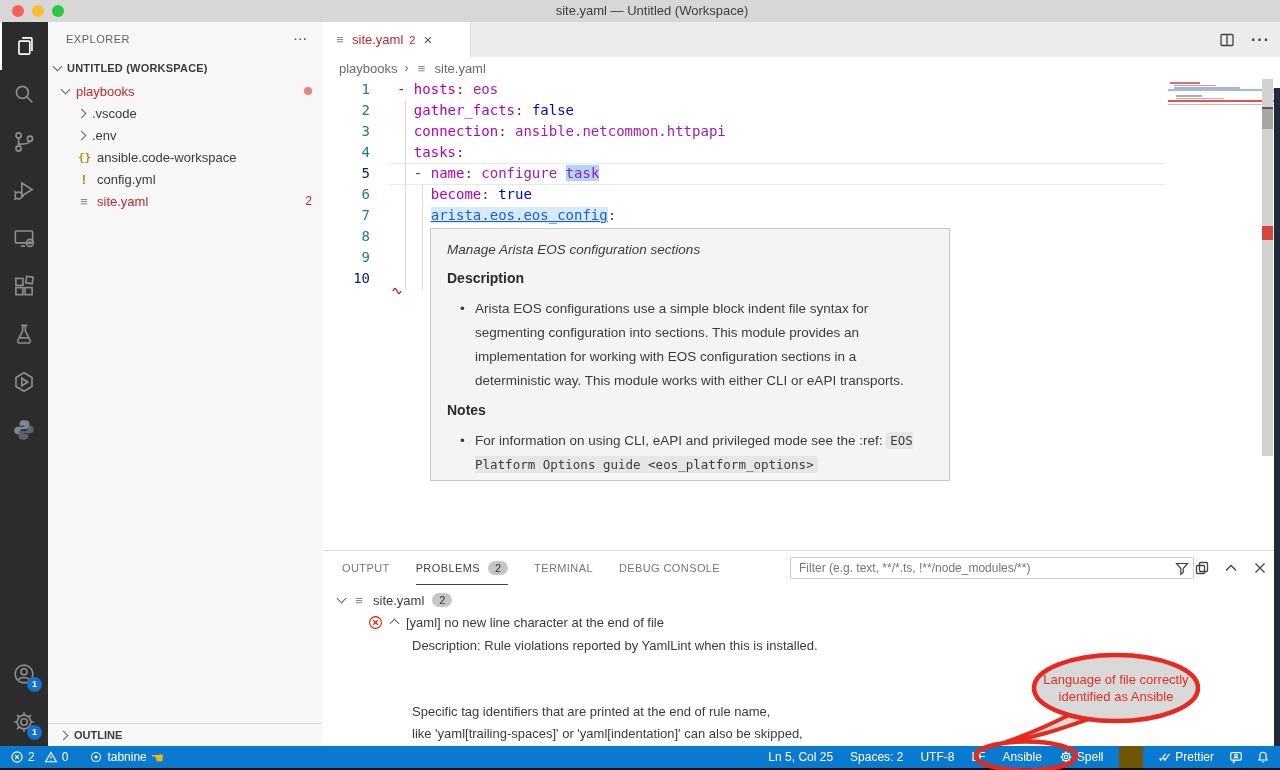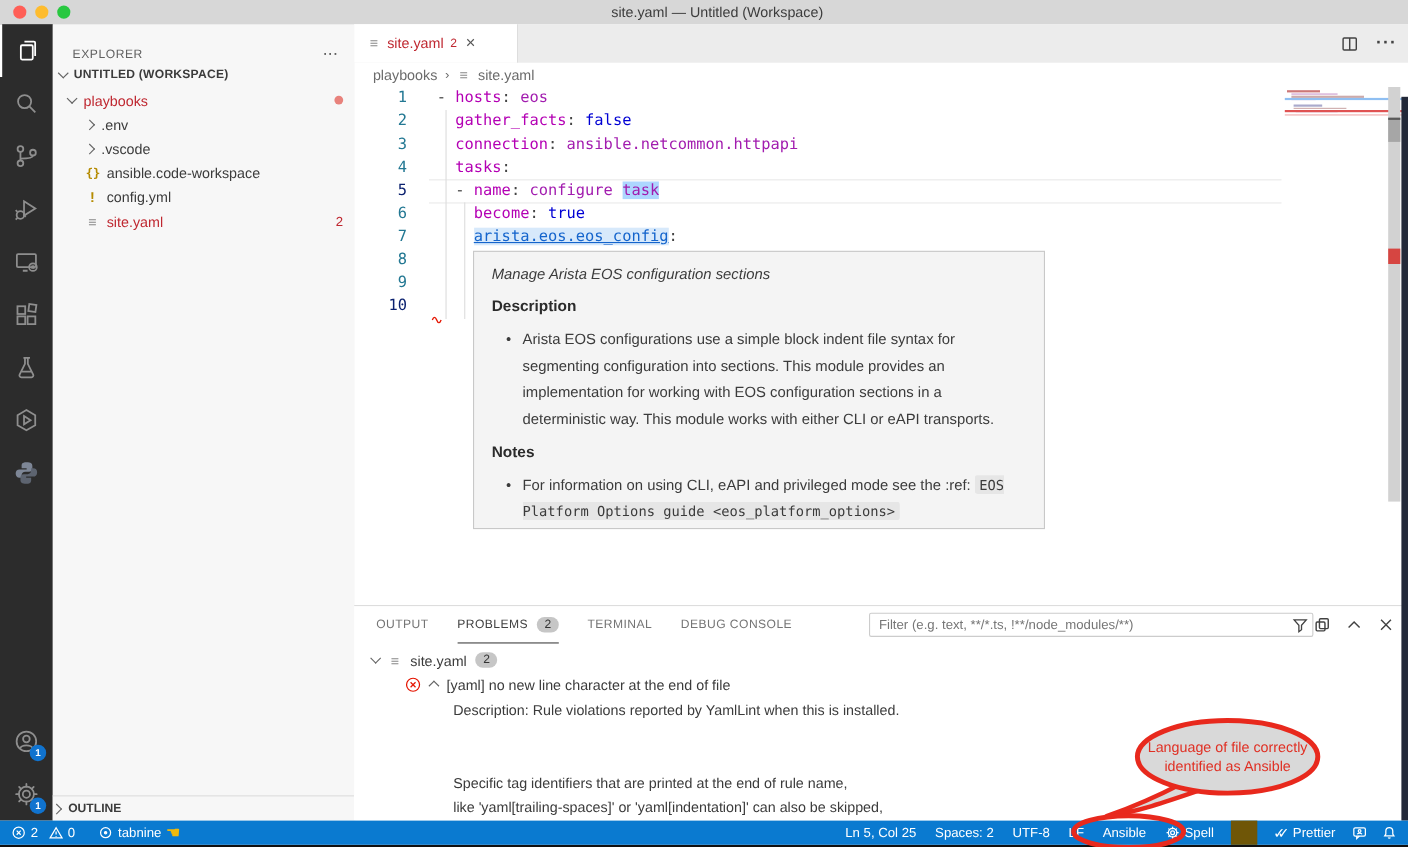--- a/index.html
+++ b/index.html
@@ -13,37 +13,37 @@
   .activitybar{position:absolute;left:0;top:22px;width:48px;bottom:24px;background:#2c2c2c;display:flex;flex-direction:column;}
   .ab-slot{position:relative;width:48px;height:48px;display:flex;align-items:center;justify-content:center;}
   .ab-slot svg{width:26px;height:26px;stroke:#8e8e8e;fill:none;stroke-width:1.5;}
   .ab-slot.active{border-left:2px solid #fff;}
   .ab-slot.active svg{stroke:#ffffff;}
   .ab-bottom{margin-top:auto;}
   .ab-badge{position:absolute;right:6px;bottom:6px;width:15px;height:15px;border-radius:50%;background:#1073cf;color:#fff;
             font-size:9px;line-height:15px;text-align:center;font-weight:bold;}
   
   .sidebar{position:absolute;left:48px;top:22px;width:274px;bottom:24px;background:#f7f7f7;border-right:1px solid #e2e2e2;font-size:13px;color:#3b3b3b;}
-  .sb-header{height:34px;display:flex;align-items:flex-end;padding:0 14px 0 18px;font-size:11px;letter-spacing:.5px;color:#616161;}
+  .sb-header{height:34px;display:flex;align-items:center;padding:0 14px 0 18px;font-size:11px;letter-spacing:.5px;color:#616161;}
   .sb-header .dots{margin-left:auto;color:#555;font-weight:bold;letter-spacing:1px;cursor:pointer;}
   .ws-row{height:24px;display:flex;align-items:center;gap:6px;padding-left:6px;font-size:11px;font-weight:bold;color:#3b3b3b;letter-spacing:.2px;}
   .sb-row{height:22px;display:flex;align-items:center;gap:7px;padding-right:10px;cursor:pointer;}
   .sb-row.err .sb-label{color:#bf2730;}
   .err-count{margin-left:auto;color:#bf2730;font-size:12px;}
   .mod-dot{margin-left:auto;width:8px;height:8px;border-radius:50%;background:#e8827c;}
   .chev{width:6px;height:6px;border-right:1.5px solid #646464;border-bottom:1.5px solid #646464;display:inline-block;flex:0 0 auto;}
   .chev.down{transform:rotate(45deg);margin-top:-3px;}
   .chev.right{transform:rotate(-45deg);}
   .chev.up{transform:rotate(-135deg);margin-top:3px;}
   .fi{width:12px;text-align:center;font-weight:bold;flex:0 0 auto;}
   .fi-braces{color:#b58b00;font-size:11px;font-family:"DejaVu Sans Mono",monospace;}
   .fi-exclaim{color:#b58b00;font-size:13px;}
   .fi-list{color:#8a8a8a;font-size:13px;font-weight:normal;}
   .outline-row{position:absolute;left:0;right:0;bottom:0;height:22px;border-top:1px solid #ddd;display:flex;align-items:center;gap:7px;
-               padding-left:0;font-size:11px;font-weight:bold;color:#3b3b3b;background:#f7f7f7;}
+               padding-left:12px;font-size:11px;font-weight:bold;color:#3b3b3b;background:#f7f7f7;}
   
   .editor-area{position:absolute;left:322px;top:22px;right:0;bottom:24px;background:#fff;}
   .tabbar{position:absolute;left:0;top:0;right:0;height:35px;background:#ececec;}
   .tab{position:absolute;left:0;top:0;height:35px;width:128px;background:#fff;border-right:1px solid #ddd;
        display:flex;align-items:center;gap:6px;padding:0 8px 0 12px;font-size:13px;cursor:pointer;}
   .tab-label{color:#bf2730;}
   .tab-count{color:#bf2730;font-size:11px;}
   .tab-close{color:#555;font-size:15px;margin-left:2px;cursor:pointer;}
   .tab-actions{position:absolute;right:10px;top:0;height:35px;display:flex;align-items:center;gap:16px;color:#424242;}
   .tab-actions svg{width:16px;height:16px;stroke:#424242;fill:none;stroke-width:1.3;cursor:pointer;}
@@ -218,25 +218,25 @@
       <span>UNTITLED (WORKSPACE)</span>
     </div>
     <div id="tree">
         <div class="sb-row err" style="padding-left: 14px;">
           <span class="chev down"></span>
           <span class="sb-label">playbooks</span>
           <span class="mod-dot"></span>
         </div>
         <div class="sb-row" style="padding-left: 30px;">
           <span class="chev right"></span>
-          <span class="sb-label">.env</span>
+          <span class="sb-label">.vscode</span>
         </div>
         <div class="sb-row" style="padding-left: 30px;">
           <span class="chev right"></span>
-          <span class="sb-label">.vscode</span>
+          <span class="sb-label">.env</span>
         </div>
         <div class="sb-row" style="padding-left: 30px;">
           <span class="fi fi-braces">{}</span>
           <span class="sb-label">ansible.code-workspace</span>
         </div>
         <div class="sb-row" style="padding-left: 30px;">
           <span class="fi fi-exclaim">!</span>
           <span class="sb-label">config.yml</span>
         </div>
         <div class="sb-row err" style="padding-left: 30px;">

